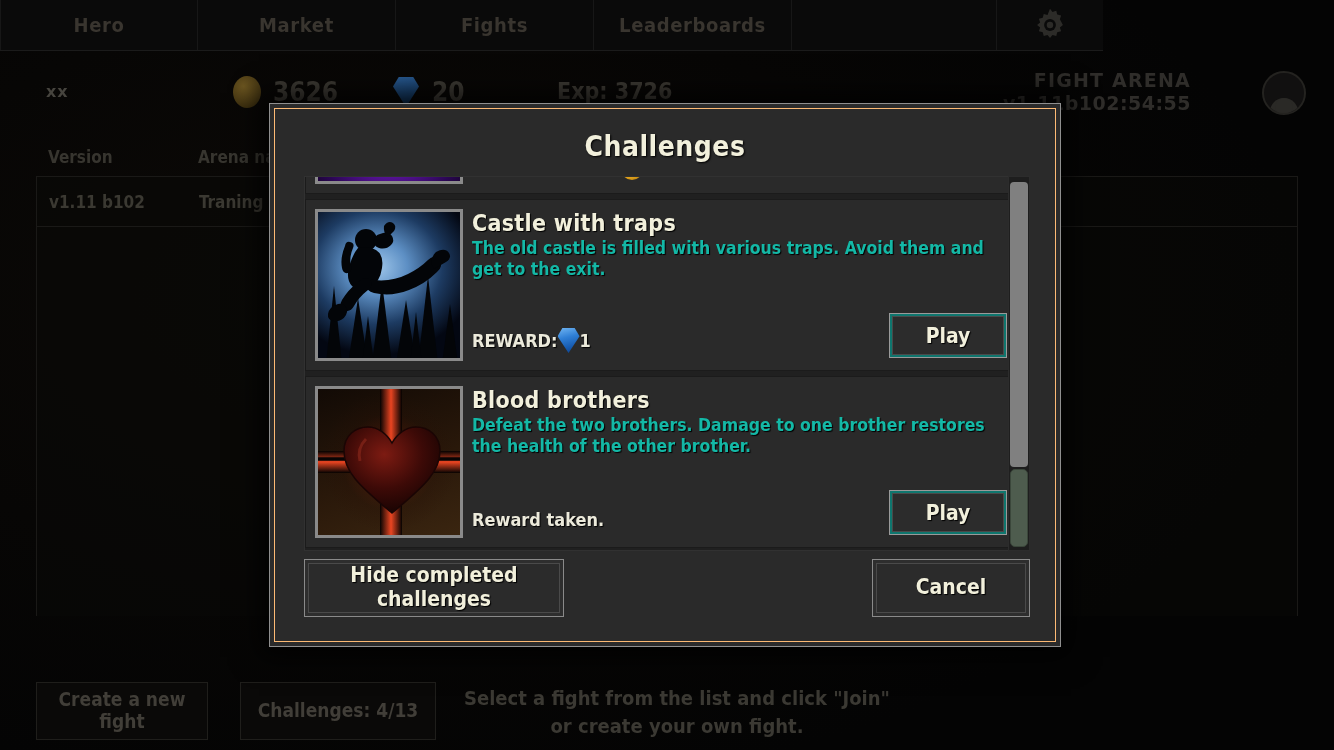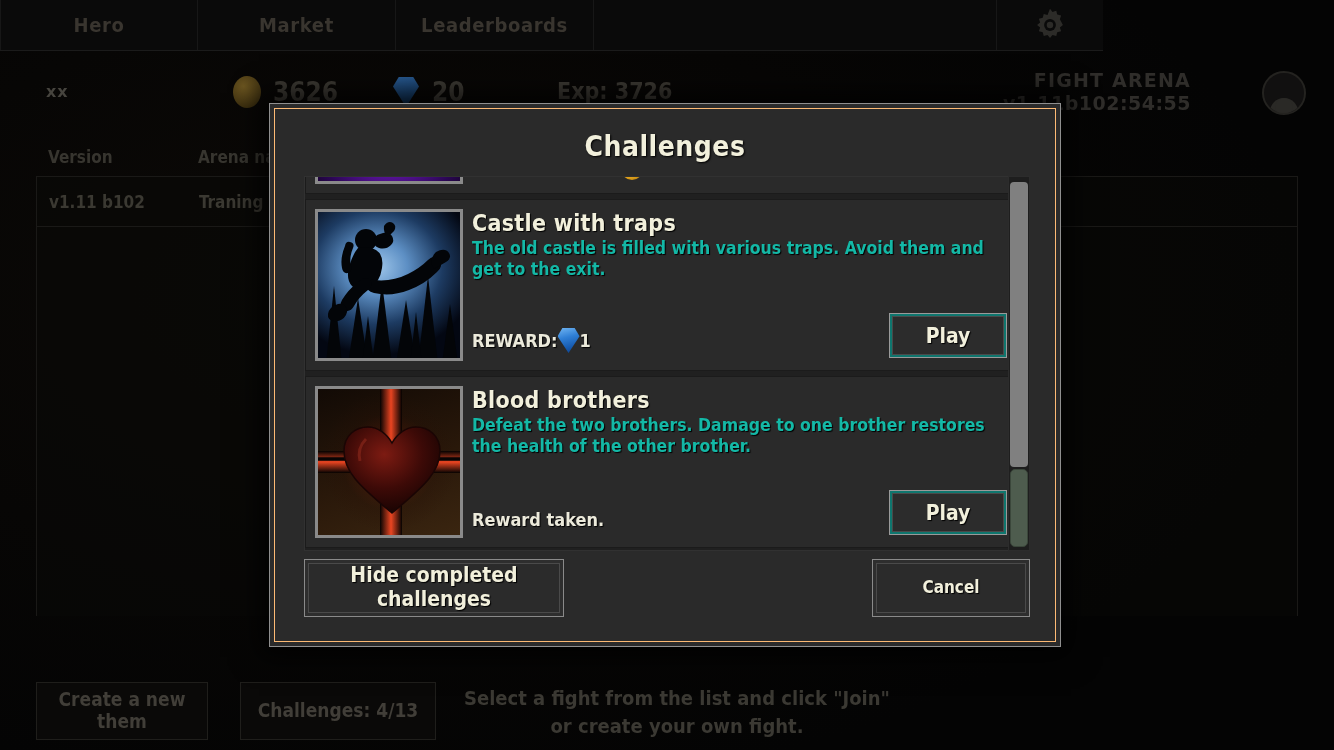--- a/index.html
+++ b/index.html
@@ -259,21 +259,21 @@
     width:100%; height:100%;
     border: 1px solid #4a4a4a;
     background: #2b2b2b;
     color: #f2f0dc; font-weight: bold; line-height: 1.12;
     text-shadow: 1px 1px 1px #000;
     font-family:"DejaVu Sans Condensed","Liberation Sans Narrow","Liberation Sans",sans-serif;
   }
   .btn-hide { left: 29px; bottom: 24px; width: 260px; height: 58px; }
   .btn-hide > span { font-size: 21px; padding: 0 12px; }
   .btn-cancel { right: 25px; bottom: 24px; width: 158px; height: 58px; }
-  .btn-cancel > span { font-size: 17px; }
+  .btn-cancel > span { font-size: 21px; }
 
   
   .scroll-track {
     position: absolute; right: 25px; top: 67px;
     width: 22px; height: 375px;
     background: #1e1e1e;
     border: 1px solid #2c2c2c;
   }
   .scroll-bar {
     position: absolute; left: 1px; top: 5px;
@@ -291,20 +291,23 @@
 <body>
 
 <div id="app">
 
   <div class="nav">
     <div class="nav-item">
         <span>Hero</span>
       </div>
     <div class="nav-item">
         <span>Market</span>
+      </div>
+    <div class="nav-item">
+        <span>Fights</span>
       </div>
     <div class="nav-item">
         <span>Leaderboards</span>
       </div>
     <div class="nav-spacer"></div>
     <div class="nav-gear">
       <svg class="gear-glyph" viewBox="0 0 40 40">
         <path fill="#2c2b28" d="M20 3l2.6 3.2 4-1.3 1 4.1 4.1 1-1.3 4L33.6 20l-3.2 2.6 1.3 4-4.1 1-1 4.1-4-1.3L20 33.6l-2.6-3.2-4 1.3-1-4.1-4.1-1 1.3-4L6.4 20l3.2-2.6-1.3-4 4.1-1 1-4.1 4 1.3z"></path>
         <circle cx="20" cy="20" r="6.2" fill="#0a0a0a"></circle>
         <circle cx="20" cy="20" r="3.4" fill="#2c2b28"></circle>
@@ -339,21 +342,21 @@
         <div class="bg-td c0">v1.11 b102</div>
         <div class="bg-td c1">Traning day</div>
         <div class="bg-td c2"></div>
         <div class="bg-td c3"></div>
       </div>
     </div>
   </div>
 
   <div class="bottombar">
     <div class="bb-btn bb-create">
-        <span>Create a new them</span>
+        <span>Create a new fight</span>
       </div>
     <div class="bb-btn bb-chal">
         <span>Challenges: 4/13</span>
       </div>
     <div class="bb-hint">Select a fight from the list and click "Join" or create your own fight.</div>
   </div>
 
   <div class="modal-shadow"></div>
   <div class="modal">
    <div class="modal-inner">

